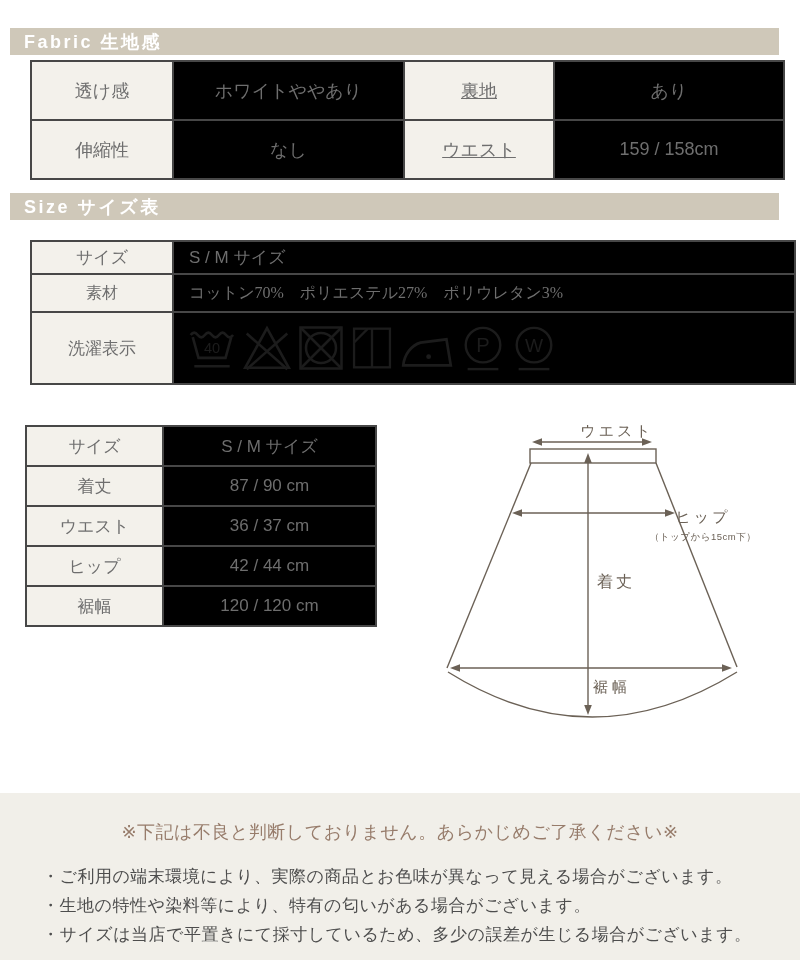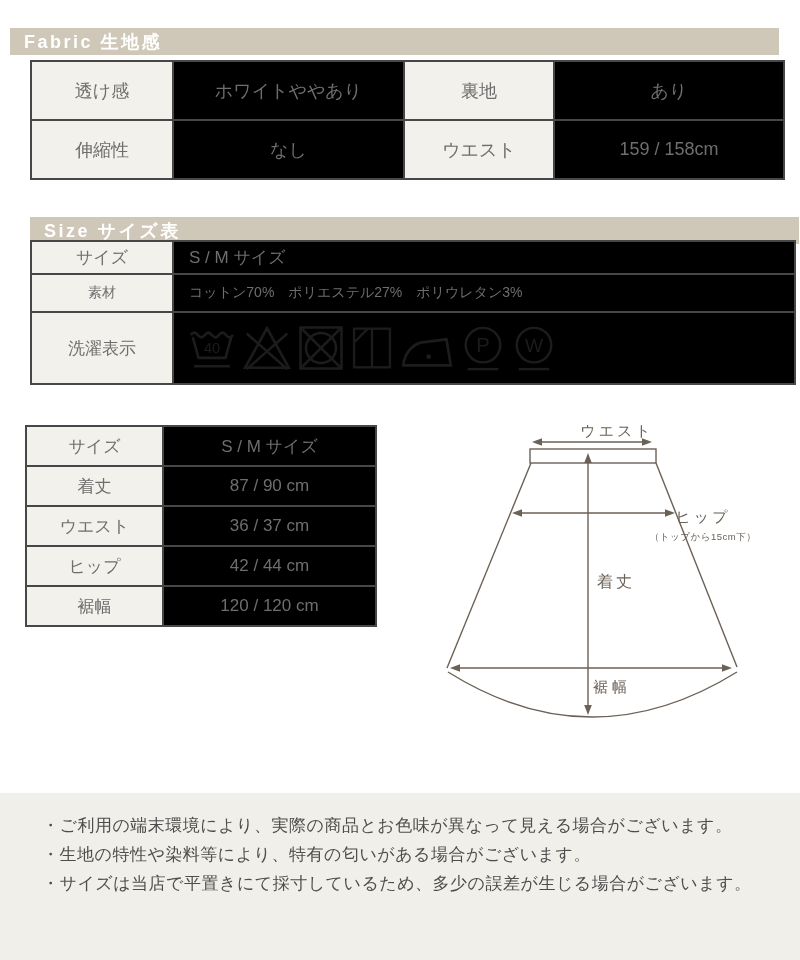--- a/index.html
+++ b/index.html
@@ -6,37 +6,37 @@
   body{font-family:"Liberation Sans","DejaVu Sans",sans-serif;}
   .page{position:relative;width:800px;height:960px;background:#ffffff;overflow:hidden;padding-left:20px;}
 
   .section-header{
     position:absolute;left:10px;width:769px;height:27px;
     background:#cfc8b9;color:#ffffff;
     font-size:18px;font-weight:bold;letter-spacing:2.5px;
     line-height:28px;padding-left:14px;box-sizing:border-box;
   }
   .hdr-fabric{top:28px;}
-  .hdr-size{top:217px;margin-left:20px;}
+  .hdr-size{top:193px;}
 
   table{border-collapse:collapse;table-layout:fixed;}
   td{border:2px solid #474747;color:#6e6e6e;font-size:18px;
      text-align:center;vertical-align:middle;padding:0;overflow:hidden;}
   td.lbl{background:#f3f1eb;}
   td.val{background:#000000;}
   td.left{text-align:left;padding-left:15px;}
 
   .t1{position:absolute;left:30px;top:60px;width:749px;}
   .t1 td{height:57px;}
-  .t1 .c0{width:140px;}.t1 .c1{width:229px;}.t1 .c2{width:148px;}.t1 .c3{width:228px;}
+  .t1 .c0{width:140px;}.t1 .c1{width:229px;}.t1 .c2{width:148px;text-decoration:underline;}.t1 .c3{width:228px;}
 
   .t2{position:absolute;left:30px;top:240px;width:749px;}
   .t2 .c0{width:140px;}.t2 .c1{width:605px;}
   .t2 .r0 td{height:31px;font-size:17px;}
-  .t2 .r1 td{height:36px;font-size:14px;}
+  .t2 .r1 td{height:36px;font-size:16px;font-family:Liberation Serif, serif;}
   .t2 .r2 td{height:70px;font-size:17px;text-align:center;}
 
   .care-strip{display:flex;align-items:center;gap:3px;padding-left:12px;}
   .care-strip svg{display:block;}
 
   .t3{position:absolute;left:25px;top:425px;width:350px;}
   .t3 td{height:38px;font-size:17px;}
   .t3 .c0{width:135px;}.t3 .c1{width:211px;}
 
   .diagram-wrap{position:absolute;left:420px;top:410px;width:380px;height:320px;}
@@ -208,20 +208,21 @@
         <text x="197" y="26" font-size="15" letter-spacing="3" text-anchor="middle">ウエスト</text>
         <text x="283" y="112" font-size="15" letter-spacing="3" text-anchor="middle">ヒップ</text>
         <text x="283" y="130" font-size="9.5" letter-spacing="0.5" text-anchor="middle">（トップから15cm下）</text>
         <text x="177" y="177" font-size="16" letter-spacing="3">着丈</text>
         <text x="192" y="282" font-size="15" letter-spacing="4" text-anchor="middle">裾幅</text>
       </g>
     </svg>
   </div>
 
   <div class="footer">
+    <div class="notice-title">※下記は不良と判断しておりません。あらかじめご了承ください※</div>
     <div class="notice-list">
       <div class="notice-item">・ご利用の端末環境により、実際の商品とお色味が異なって見える場合がございます。</div>
       <div class="notice-item">・生地の特性や染料等により、特有の匂いがある場合がございます。</div>
       <div class="notice-item">・サイズは当店で平置きにて採寸しているため、多少の誤差が生じる場合がございます。</div>
     </div>
   </div>
 
 </div>
 
 </body></html>

